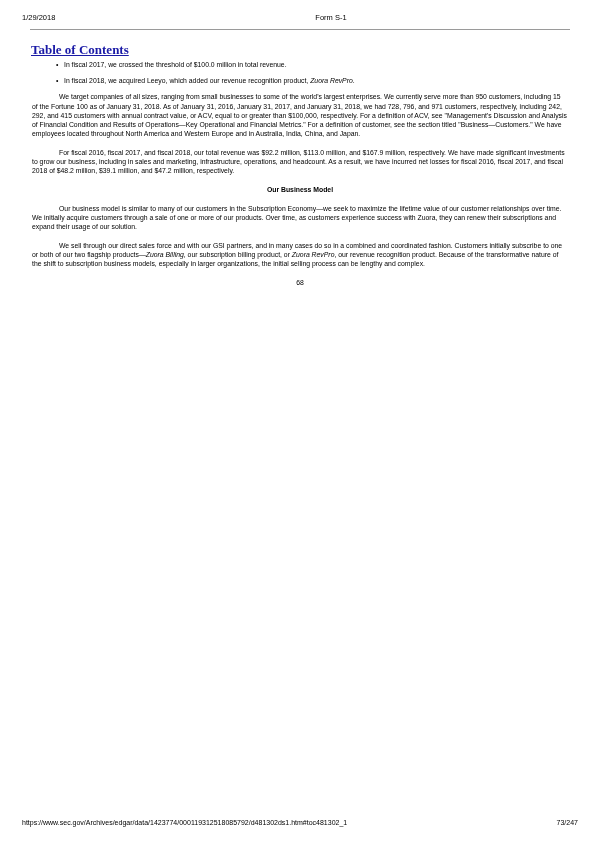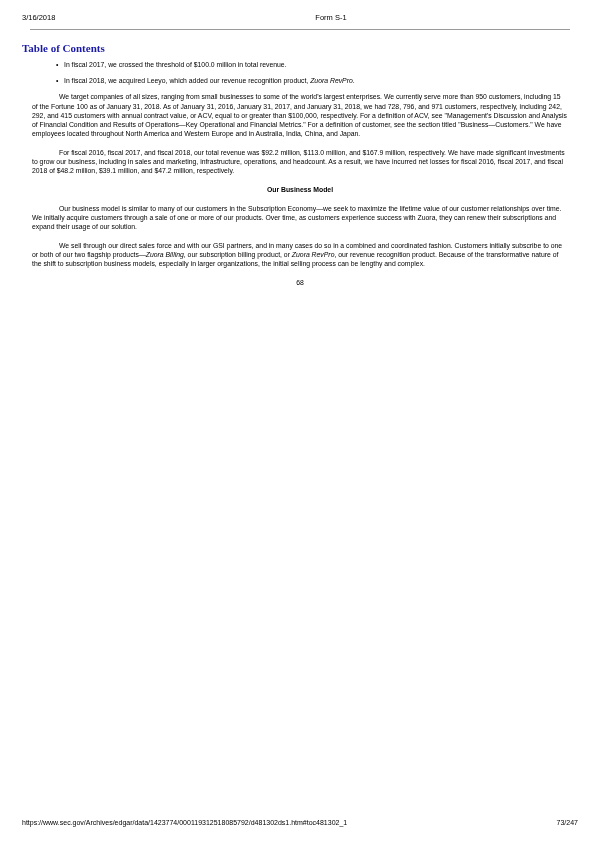--- a/index.html
+++ b/index.html
@@ -1,37 +1,37 @@
 <!DOCTYPE html>
 <html><head>
   <meta charset="utf-8">
   <style>
     html, body { margin: 0; padding: 0; background: #ffffff; }
     body { width: 600px; height: 848px; position: relative; overflow: hidden;
            font-family: "Liberation Sans", sans-serif; color: #000; }
     .hdr-date { position: absolute; left: 22px; top: 13px; font-size: 7.5px; }
     .hdr-title { position: absolute; left: 0; width: 662px; top: 13px; font-size: 7.5px; text-align: center; }
     .hdr-rule { position: absolute; left: 30px; right: 30px; top: 29px; height: 0; border-top: 1px solid #9a9a9a; }
-    .toc { position: absolute; left: 22px; top: 42px; font-family: "Liberation Serif", serif; font-weight: bold;
-           font-size: 11px; color: #1a1aa6; cursor: pointer; }
+    .toc { position: absolute; left: 31px; top: 42px; font-family: "Liberation Serif", serif; font-weight: bold;
+           font-size: 13px; color: #1a1aa6; text-decoration: underline; cursor: pointer; }
     .content { position: absolute; left: 32px; width: 536px; top: 60px; font-size: 6.85px; line-height: 9.2px; }
     ul.bullets { list-style: none; margin: 0; padding: 0; }
     ul.bullets li { position: relative; padding-left: 32px; margin-bottom: 7px; }
     ul.bullets li .dot { position: absolute; left: 24px; top: 0; }
     p { margin: 0 0 9.5px 0; text-indent: 27px; }
     .section-heading { text-align: center; font-weight: bold; margin: 0 0 9.5px 0; }
     .page-num { text-align: center; margin-top: 2px; }
     .ftr-url { position: absolute; left: 22px; top: 819px; font-size: 7px; }
     .ftr-page { position: absolute; right: 22px; top: 819px; font-size: 7px; }
     i { font-style: italic; }
   </style>
 </head>
 <body>
 
-<div class="hdr-date">3/16/2018</div>
+<div class="hdr-date">1/29/2018</div>
 <div class="hdr-title">Form S-1</div>
 <div class="hdr-rule"></div>
 
 <a class="toc">Table of Contents</a>
 
 <div class="content">
   <ul class="bullets">
     <li>
       <span class="dot">•</span>
       <span>In fiscal 2017, we crossed the threshold of $100.0 million in total revenue.</span>

